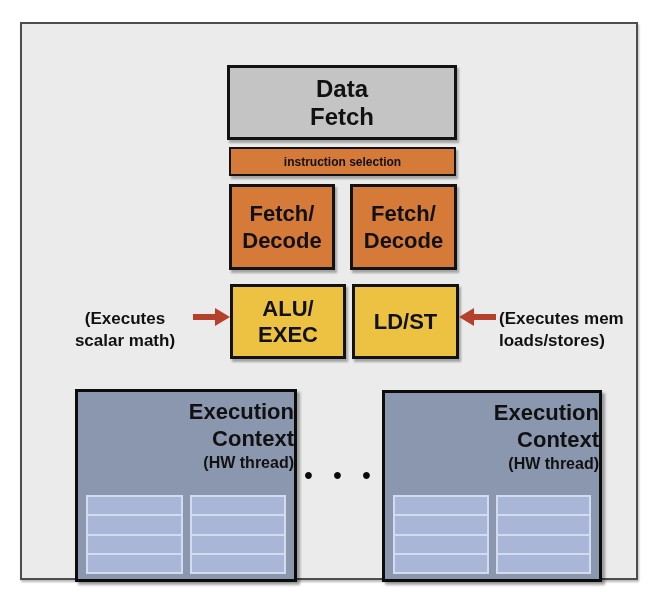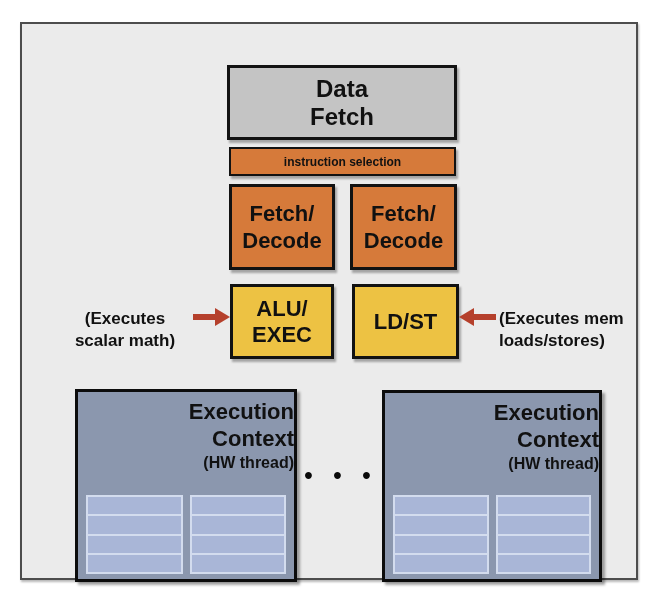--- a/index.html
+++ b/index.html
@@ -22,21 +22,21 @@
   .box {
     position: absolute; display: flex; flex-direction: column;
     align-items: center; justify-content: center; text-align: center;
     border: 3px solid #121212;
     box-shadow: 2px 3px 2px rgba(0,0,0,0.3);
   }
   .cache  { left: 205px; top: 41px;  width: 230px; height: 75px; background: var(--cache-fill, #c4c4c4); font-size: 24px; line-height: 28px; }
   .instr  { left: 207px; top: 123px; width: 227px; height: 29px; background: var(--orange-fill, #d67a3a); border-width: 2px; font-size: 12px; }
   .fd-l   { left: 207px; top: 160px; width: 106px; height: 86px; background: var(--orange-fill, #d67a3a); font-size: 22px; line-height: 27px; }
   .fd-r   { left: 328px; top: 160px; width: 107px; height: 86px; background: var(--orange-fill, #d67a3a); font-size: 22px; line-height: 27px; }
-  .alu    { left: 208px; top: 260px; width: 104px; height: 75px; background: var(--yellow-fill, #edc243); font-size: 22px; line-height: 26px; }
+  .alu    { left: 208px; top: 260px; width: 116px; height: 75px; background: var(--yellow-fill, #edc243); font-size: 22px; line-height: 26px; }
   .ldst   { left: 330px; top: 260px; width: 107px; height: 75px; background: var(--yellow-fill, #edc243); font-size: 22px; }
 
   .note { position: absolute; font-size: 17px; line-height: 22px; }
   .note-l { left: 30px;  top: 284px; width: 146px; text-align: center; }
   .note-r { left: 477px; top: 284px; width: 156px; text-align: left; }
 
   .arrow-shaft { position: absolute; height: 6px; background: var(--arrow-red, #b5402c); }
   .arrow-head  { position: absolute; width: 0; height: 0; border-top: 9px solid transparent; border-bottom: 9px solid transparent; }
   .shaft-l { left: 171px; top: 290px; width: 23px; }
   .head-l  { left: 193px; top: 284px; border-left: 15px solid var(--arrow-red, #b5402c); }

